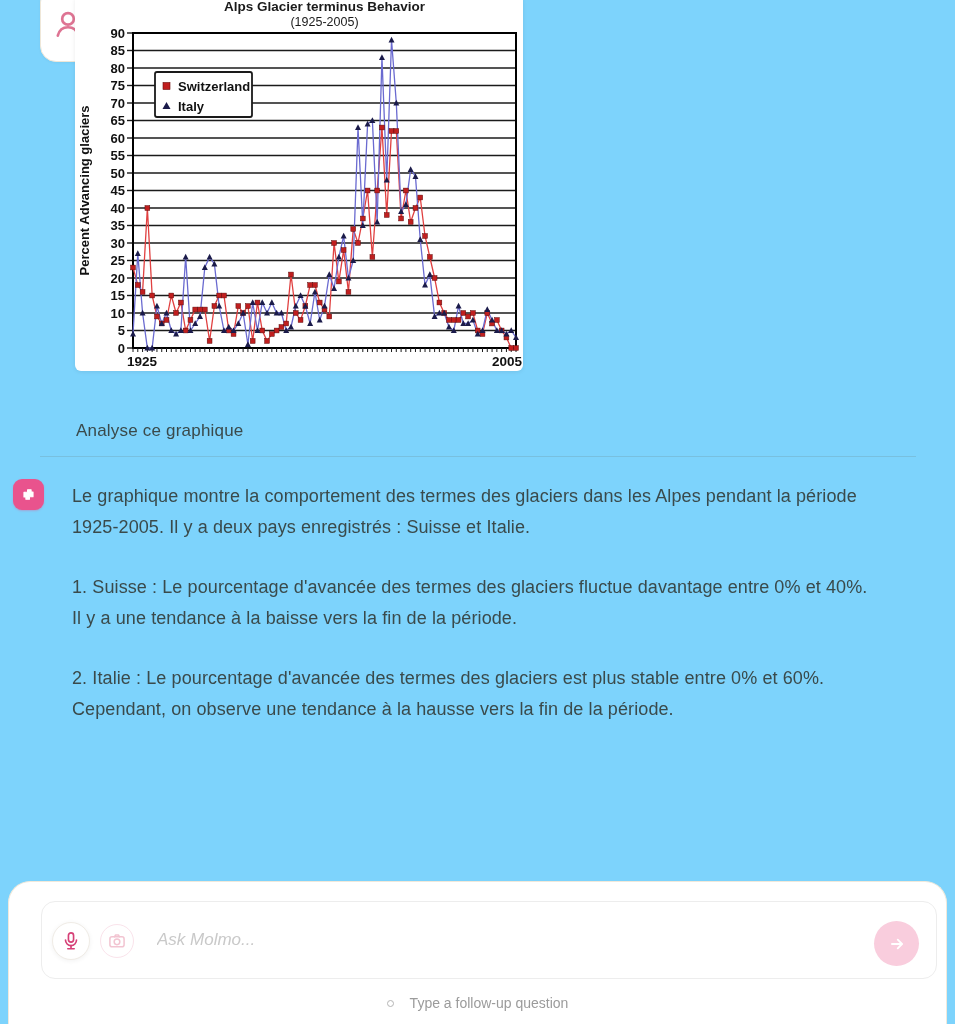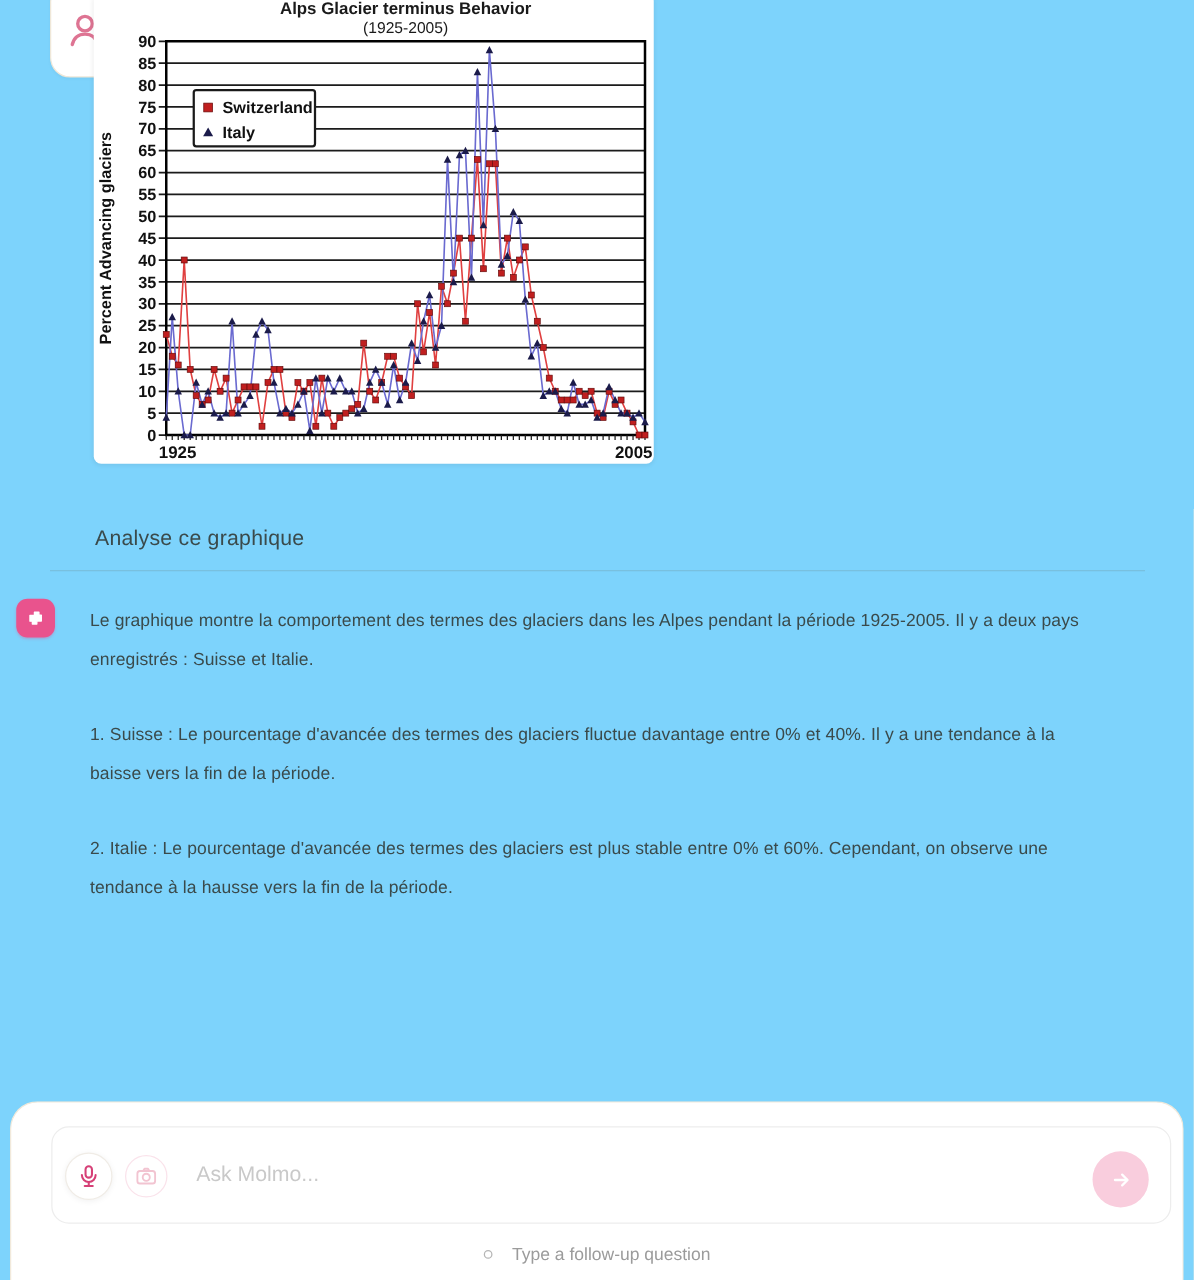--- a/index.html
+++ b/index.html
@@ -17,31 +17,31 @@
     background:#ffffff; border-radius:6px; box-shadow:0 1px 4px rgba(0,0,0,0.08); }
   .chart-card svg { display:block; width:448px; height:376px; }
 
   .user-text { position:absolute; left:76px; top:401px; font-size:17px; color:#3a4a4b; letter-spacing:0.2px;margin-top:20px; }
 
   .divider { position:absolute; left:40px; top:456px; width:876px; height:1px; background:rgba(90,75,50,0.14); }
 
   .ai-icon { position:absolute; left:13px; top:479px; width:31px; height:31px; border-radius:9px;
     background:#e9538d; display:flex; align-items:center; justify-content:center; box-shadow:0 1px 2px rgba(233,83,141,0.35); }
 
-  .ai-text { position:absolute; left:72px; top:481px; width:802px; font-size:14px; line-height:31px;
+  .ai-text { position:absolute; left:72px; top:481px; width:802px; font-size:18px; line-height:31px;
     color:#3a4a4b; letter-spacing:0.1px; }
   .ai-text p { margin:0 0 29px 0; }
 
   
   .composer-panel { position:absolute; left:8px; right:8px; top:881px; bottom:0;
     background:#ffffff; border:1px solid #f1e9db; border-bottom:none; border-radius:22px 22px 0 0; }
   .input-box { position:absolute; left:32px; top:19px; width:896px; height:78px;
     background:#ffffff; border:1px solid #ededed; border-radius:14px; }
   .msg-input { position:absolute; left:115px; top:1px; width:640px; height:74px; border:none; outline:none;
-    font-family:"Liberation Sans", sans-serif; font-size:17px; color:#555; background:transparent; }
+    font-family:"Liberation Sans", sans-serif; font-size:17px; color:#555; background:transparent;font-style:italic; }
   .msg-input::placeholder { color:#c9c9c9; }
   .circle-btn { position:absolute; border-radius:50%; background:#ffffff; display:flex; align-items:center;
     justify-content:center; cursor:pointer; padding:0; }
   .mic-btn { left:10px; top:20px; width:38px; height:38px; border:1px solid #f0ece6; box-shadow:0 1px 5px rgba(0,0,0,0.06); }
   .cam-btn { left:58px; top:22px; width:34px; height:34px; border:1px solid #fae3eb; }
   .send-btn { position:absolute; left:832px; top:19px; width:45px; height:45px; border:none; border-radius:50%;
     background:#f9cddd; display:flex; align-items:center; justify-content:center; cursor:pointer; }
   .hint { position:absolute; left:0; right:0; top:113px; display:flex; align-items:center; justify-content:center;
     gap:16px; color:#9b9b9b; font-size:14px; cursor:pointer; }
   .hint-dot { width:7px; height:7px; border:1.5px solid #b5b5b5; border-radius:50%; display:inline-block; }

